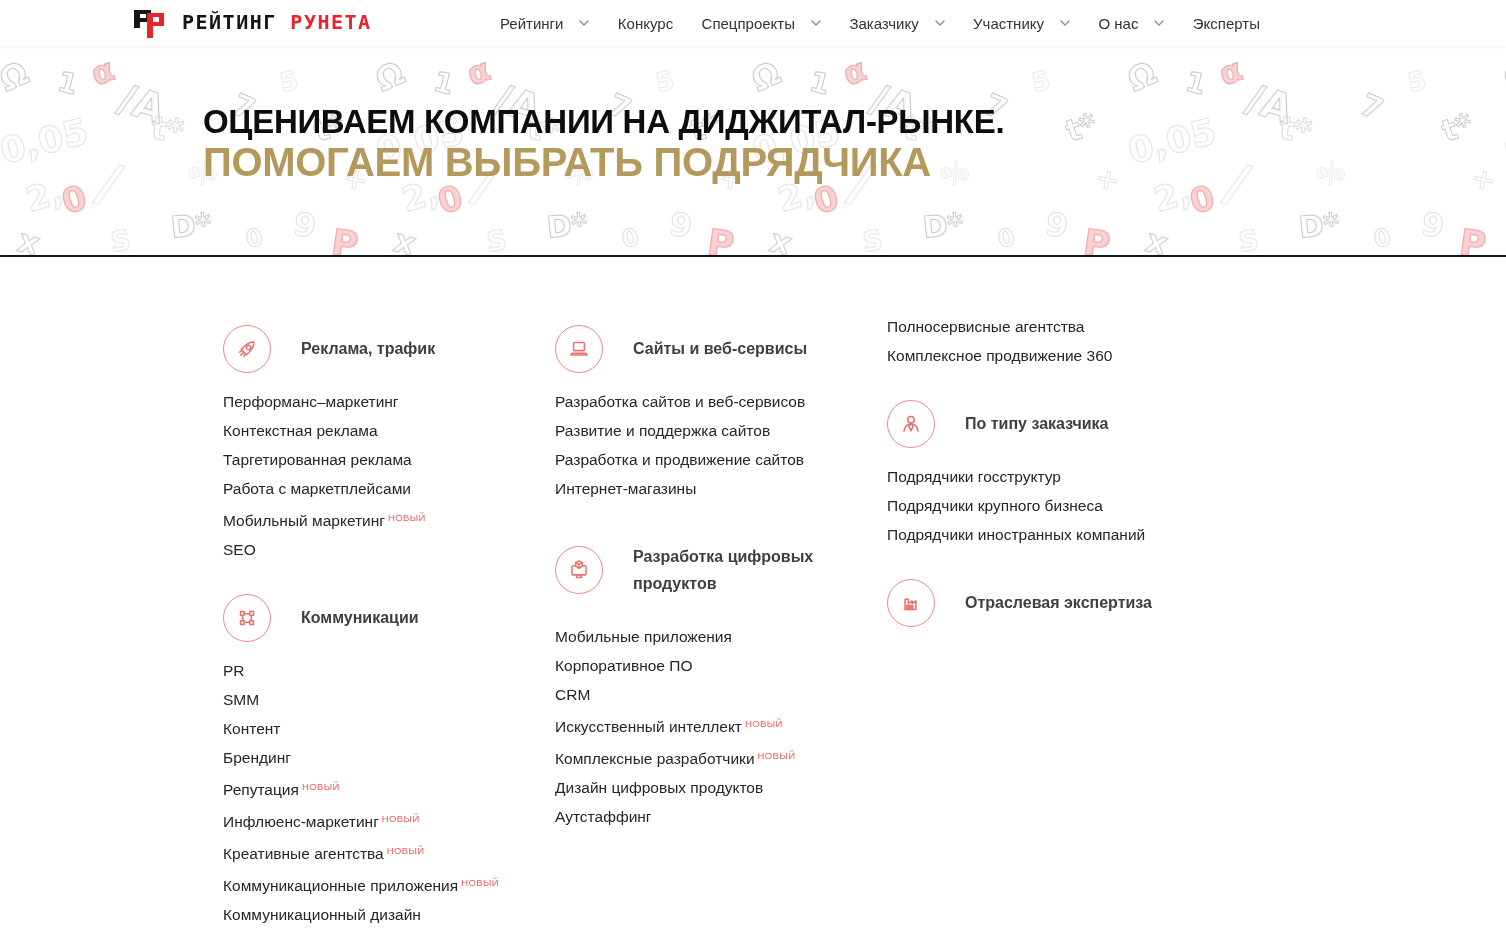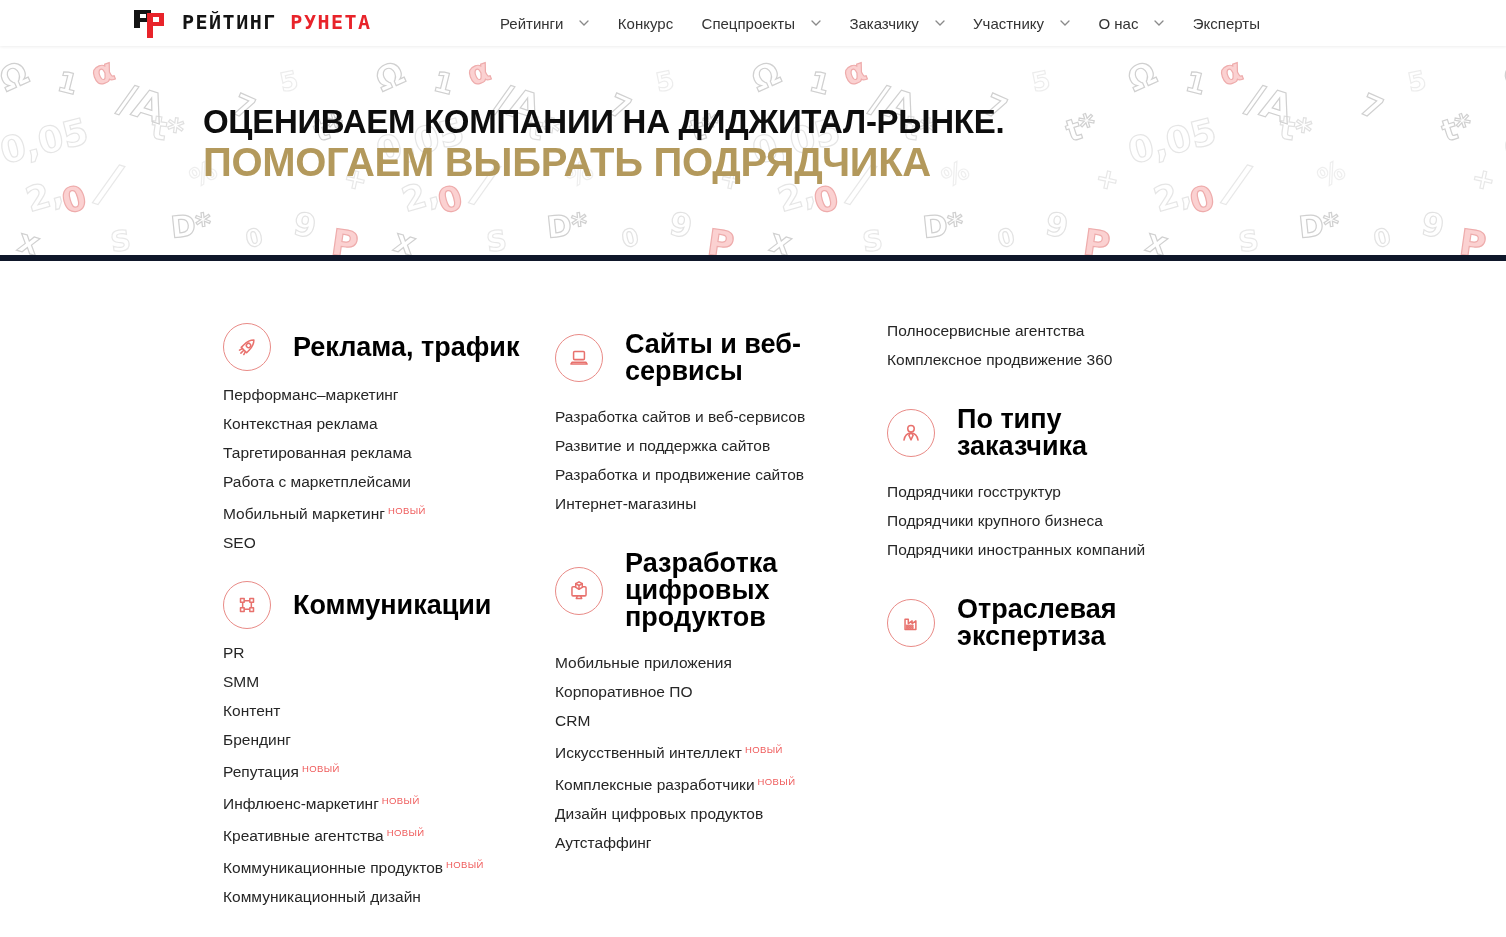--- a/index.html
+++ b/index.html
@@ -9,32 +9,32 @@
   }
   
   .header{position:relative;height:46px;background:#fff;z-index:5;box-shadow:0 1px 3px rgba(0,0,0,.07);}
   .logo{position:absolute;left:133px;top:6px;display:flex;align-items:center;gap:11px;cursor:pointer;text-decoration:none;}
   .logo-word{font-family:"DejaVu Sans Mono", monospace;font-weight:bold;font-size:20px;letter-spacing:1.5px;line-height:32px;white-space:nowrap;}
   .logo-word .w1{color:#141414;}
   .logo-word .w2{color:#e8232a;}
   .nav{position:absolute;left:500px;right:246px;top:0;height:46px;display:flex;justify-content:space-between;align-items:center;}
   .nav-item{display:flex;align-items:center;gap:16px;font-size:15px;color:#333;text-decoration:none;cursor:pointer;white-space:nowrap;}
   
-  .banner{position:relative;height:209px;background:#fff;border-bottom:6px solid #0f172a;overflow:hidden;}
+  .banner{position:relative;height:209px;background:#fff;border-bottom:2px solid #0f172a;overflow:hidden;}
   .banner .doodles{position:absolute;left:0;top:0;}
   .hero{position:relative;width:1100px;margin:0 auto;padding-top:55px;z-index:2;}
   .hero h1{margin:0;font-size:33px;line-height:41px;font-weight:bold;letter-spacing:-.3px;color:#0d0d0d;}
   .hero h2{margin:0;font-size:40px;line-height:41px;font-weight:bold;letter-spacing:-.3px;color:#b3995c;}
   
   .menu{width:1100px;margin:0 auto;box-sizing:border-box;padding:62px 0 0 20px;display:flex;}
   .menu-col{width:332px;flex:none;}
   .section{margin-bottom:30px;}
   .section-header{display:flex;align-items:center;gap:14px;margin-bottom:16px;}
   .icon-circle{width:46px;height:46px;flex:none;border:1px solid #e98b87;border-radius:50%;display:flex;align-items:center;justify-content:center;}
-  .section-title{margin:8px;font-size:27px;line-height:27px;font-weight:bold;color:#000000;max-width:235px;}
+  .section-title{margin:16px;font-size:16px;line-height:27px;font-weight:bold;color:#404040;max-width:235px;}
   ul.cat-list{list-style:none;margin:0;padding:0;}
   ul.cat-list li{margin-bottom:13px;font-size:15.5px;line-height:16px;white-space:nowrap;}
   a.cat{color:#262626;text-decoration:none;cursor:pointer;}
   sup.new{color:#ef5b5b;font-size:9.5px;letter-spacing:.4px;margin-left:3px;vertical-align:5px;}
 </style>
 </head>
 <body>
 
 <header class="header">
   <a class="logo">
@@ -163,21 +163,21 @@
           <h3 class="section-title">Коммуникации</h3>
         </div>
         <ul class="cat-list">
           <li><a class="cat">PR</a></li>
           <li><a class="cat">SMM</a></li>
           <li><a class="cat">Контент</a></li>
           <li><a class="cat">Брендинг</a></li>
           <li><a class="cat">Репутация</a><sup class="new">НОВЫЙ</sup></li>
           <li><a class="cat">Инфлюенс-маркетинг</a><sup class="new">НОВЫЙ</sup></li>
           <li><a class="cat">Креативные агентства</a><sup class="new">НОВЫЙ</sup></li>
-          <li><a class="cat">Коммуникационные продуктов</a><sup class="new">НОВЫЙ</sup></li>
+          <li><a class="cat">Коммуникационные приложения</a><sup class="new">НОВЫЙ</sup></li>
           <li><a class="cat">Коммуникационный дизайн</a></li>
         </ul>
       </section>
     </div>
     <div class="menu-col">
       <section class="section">
         <div class="section-header">
           <span class="icon-circle">
             <svg width="26" height="26" viewBox="0 0 24 24" fill="none" stroke="#e8716d" stroke-width="1.4" stroke-linecap="round" stroke-linejoin="round">
               <rect x="7" y="6" width="10" height="7.5" rx="1"></rect>

